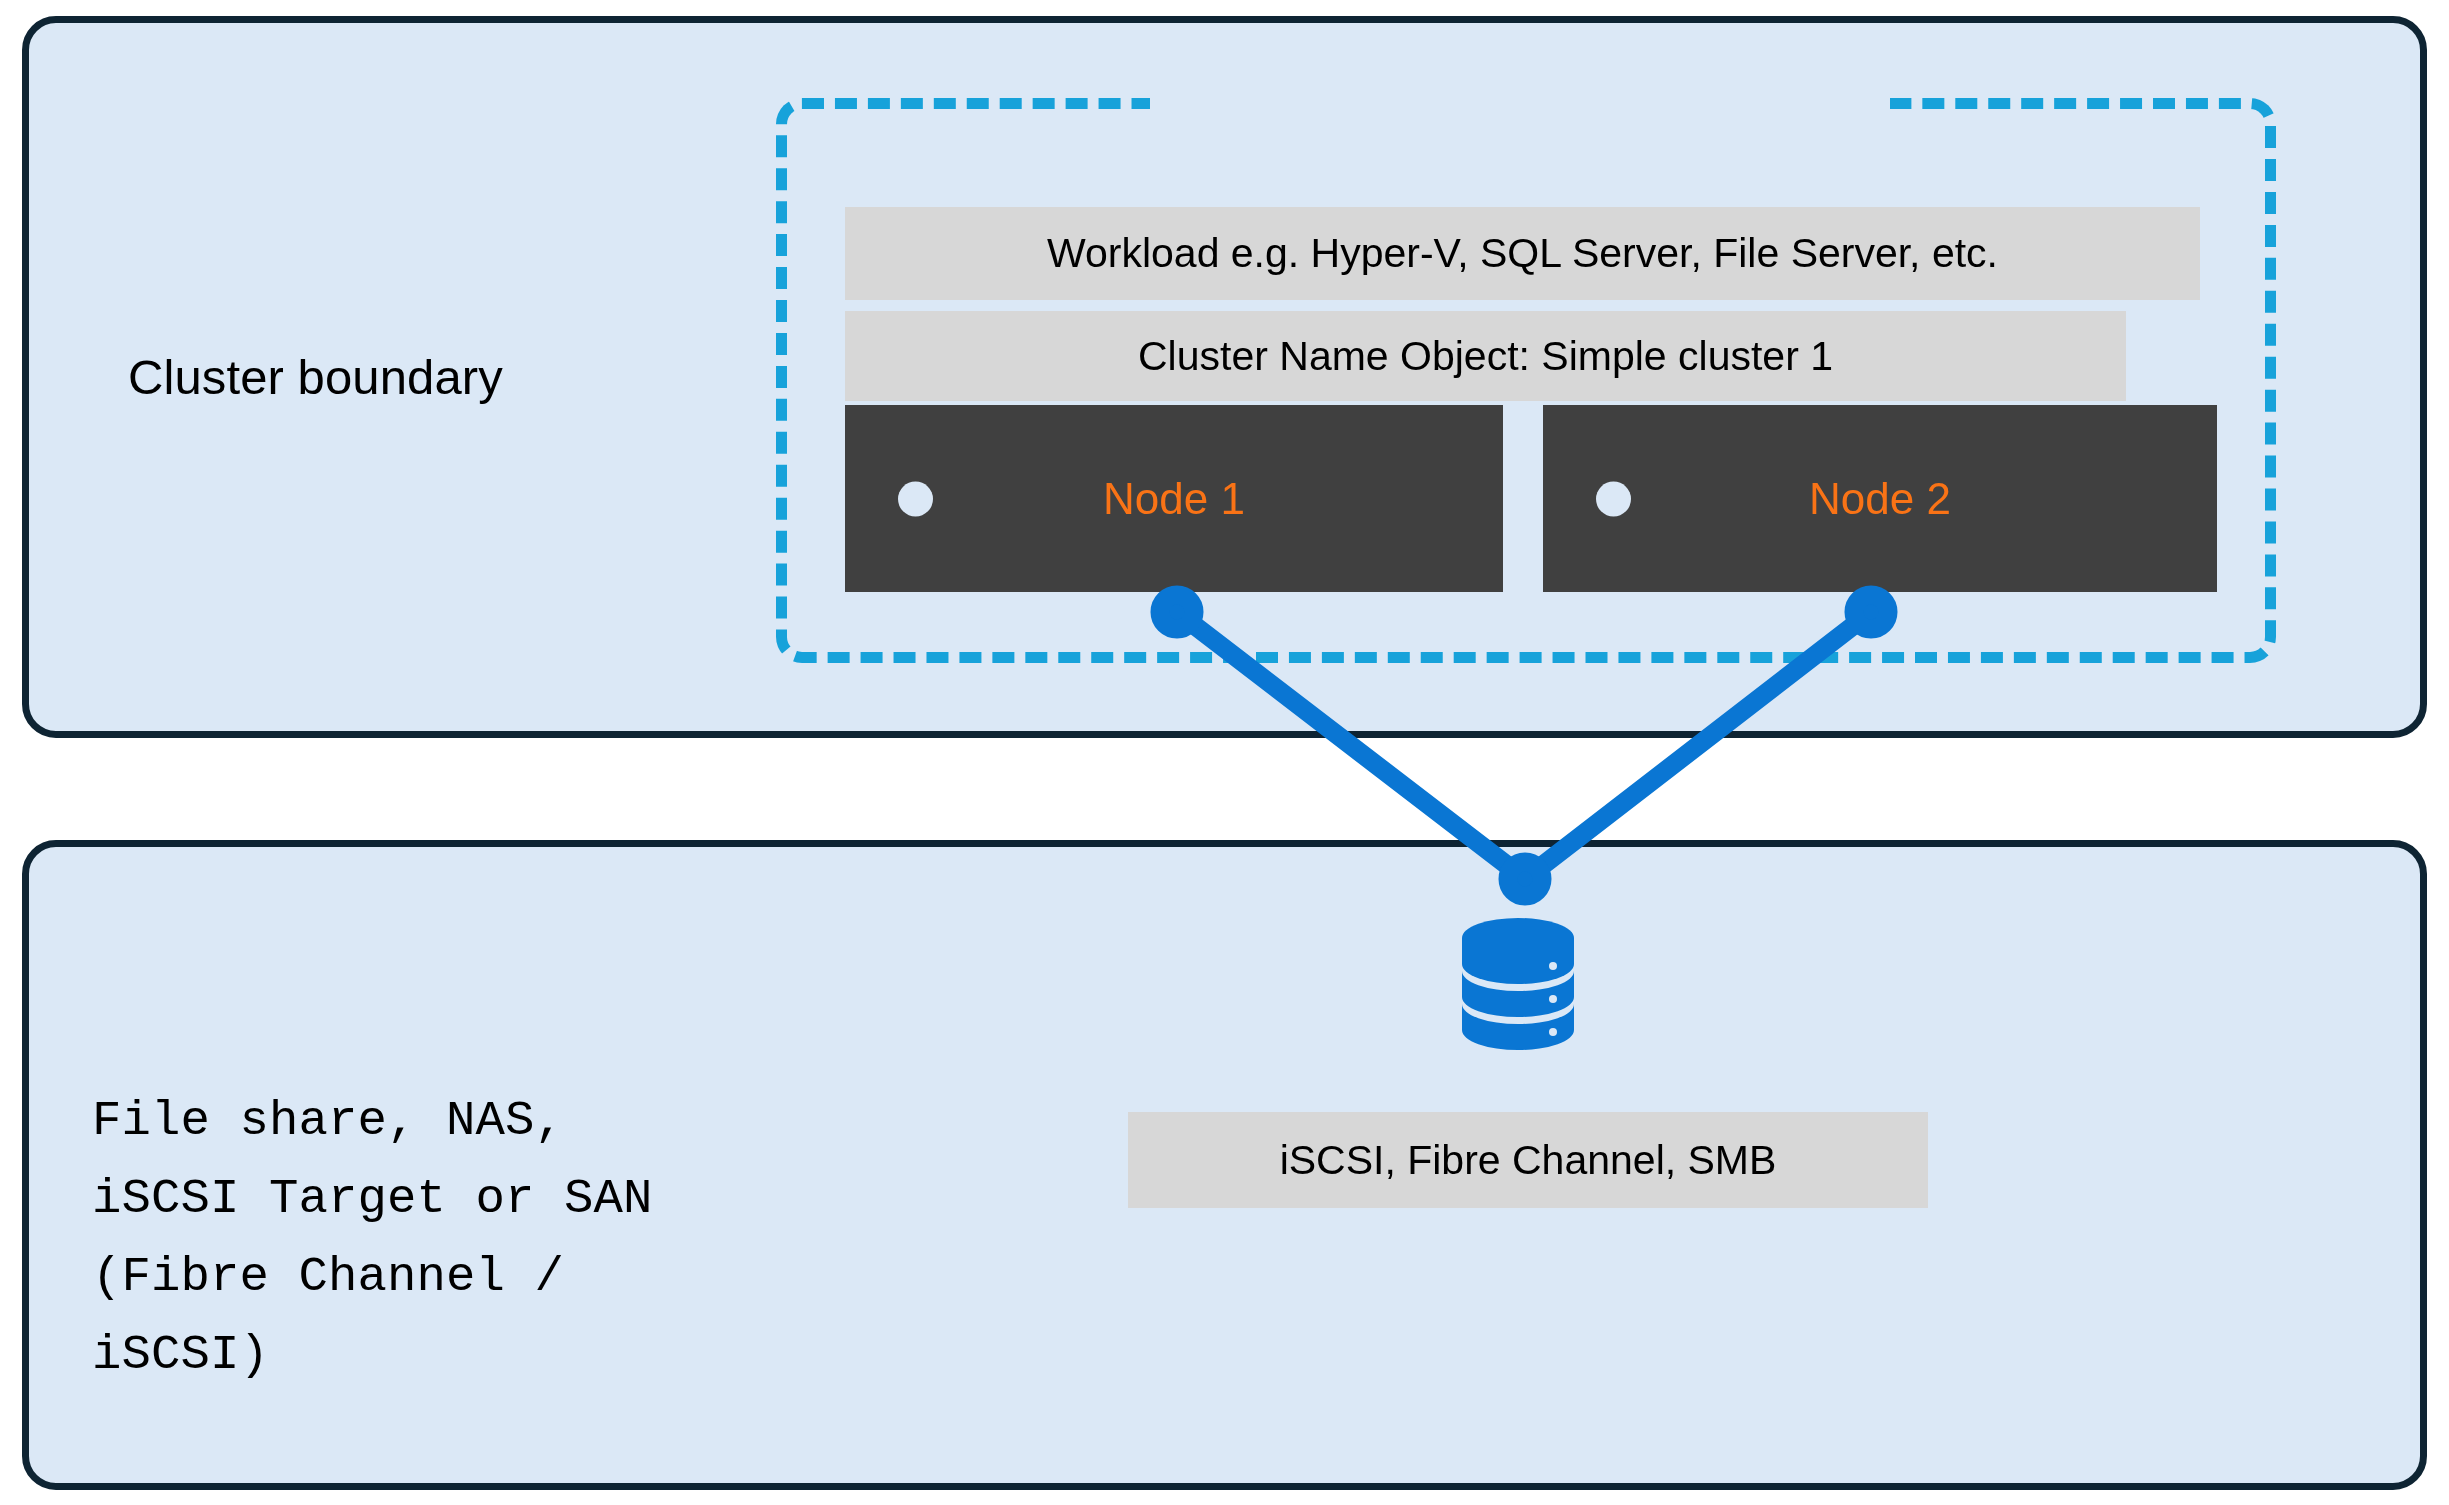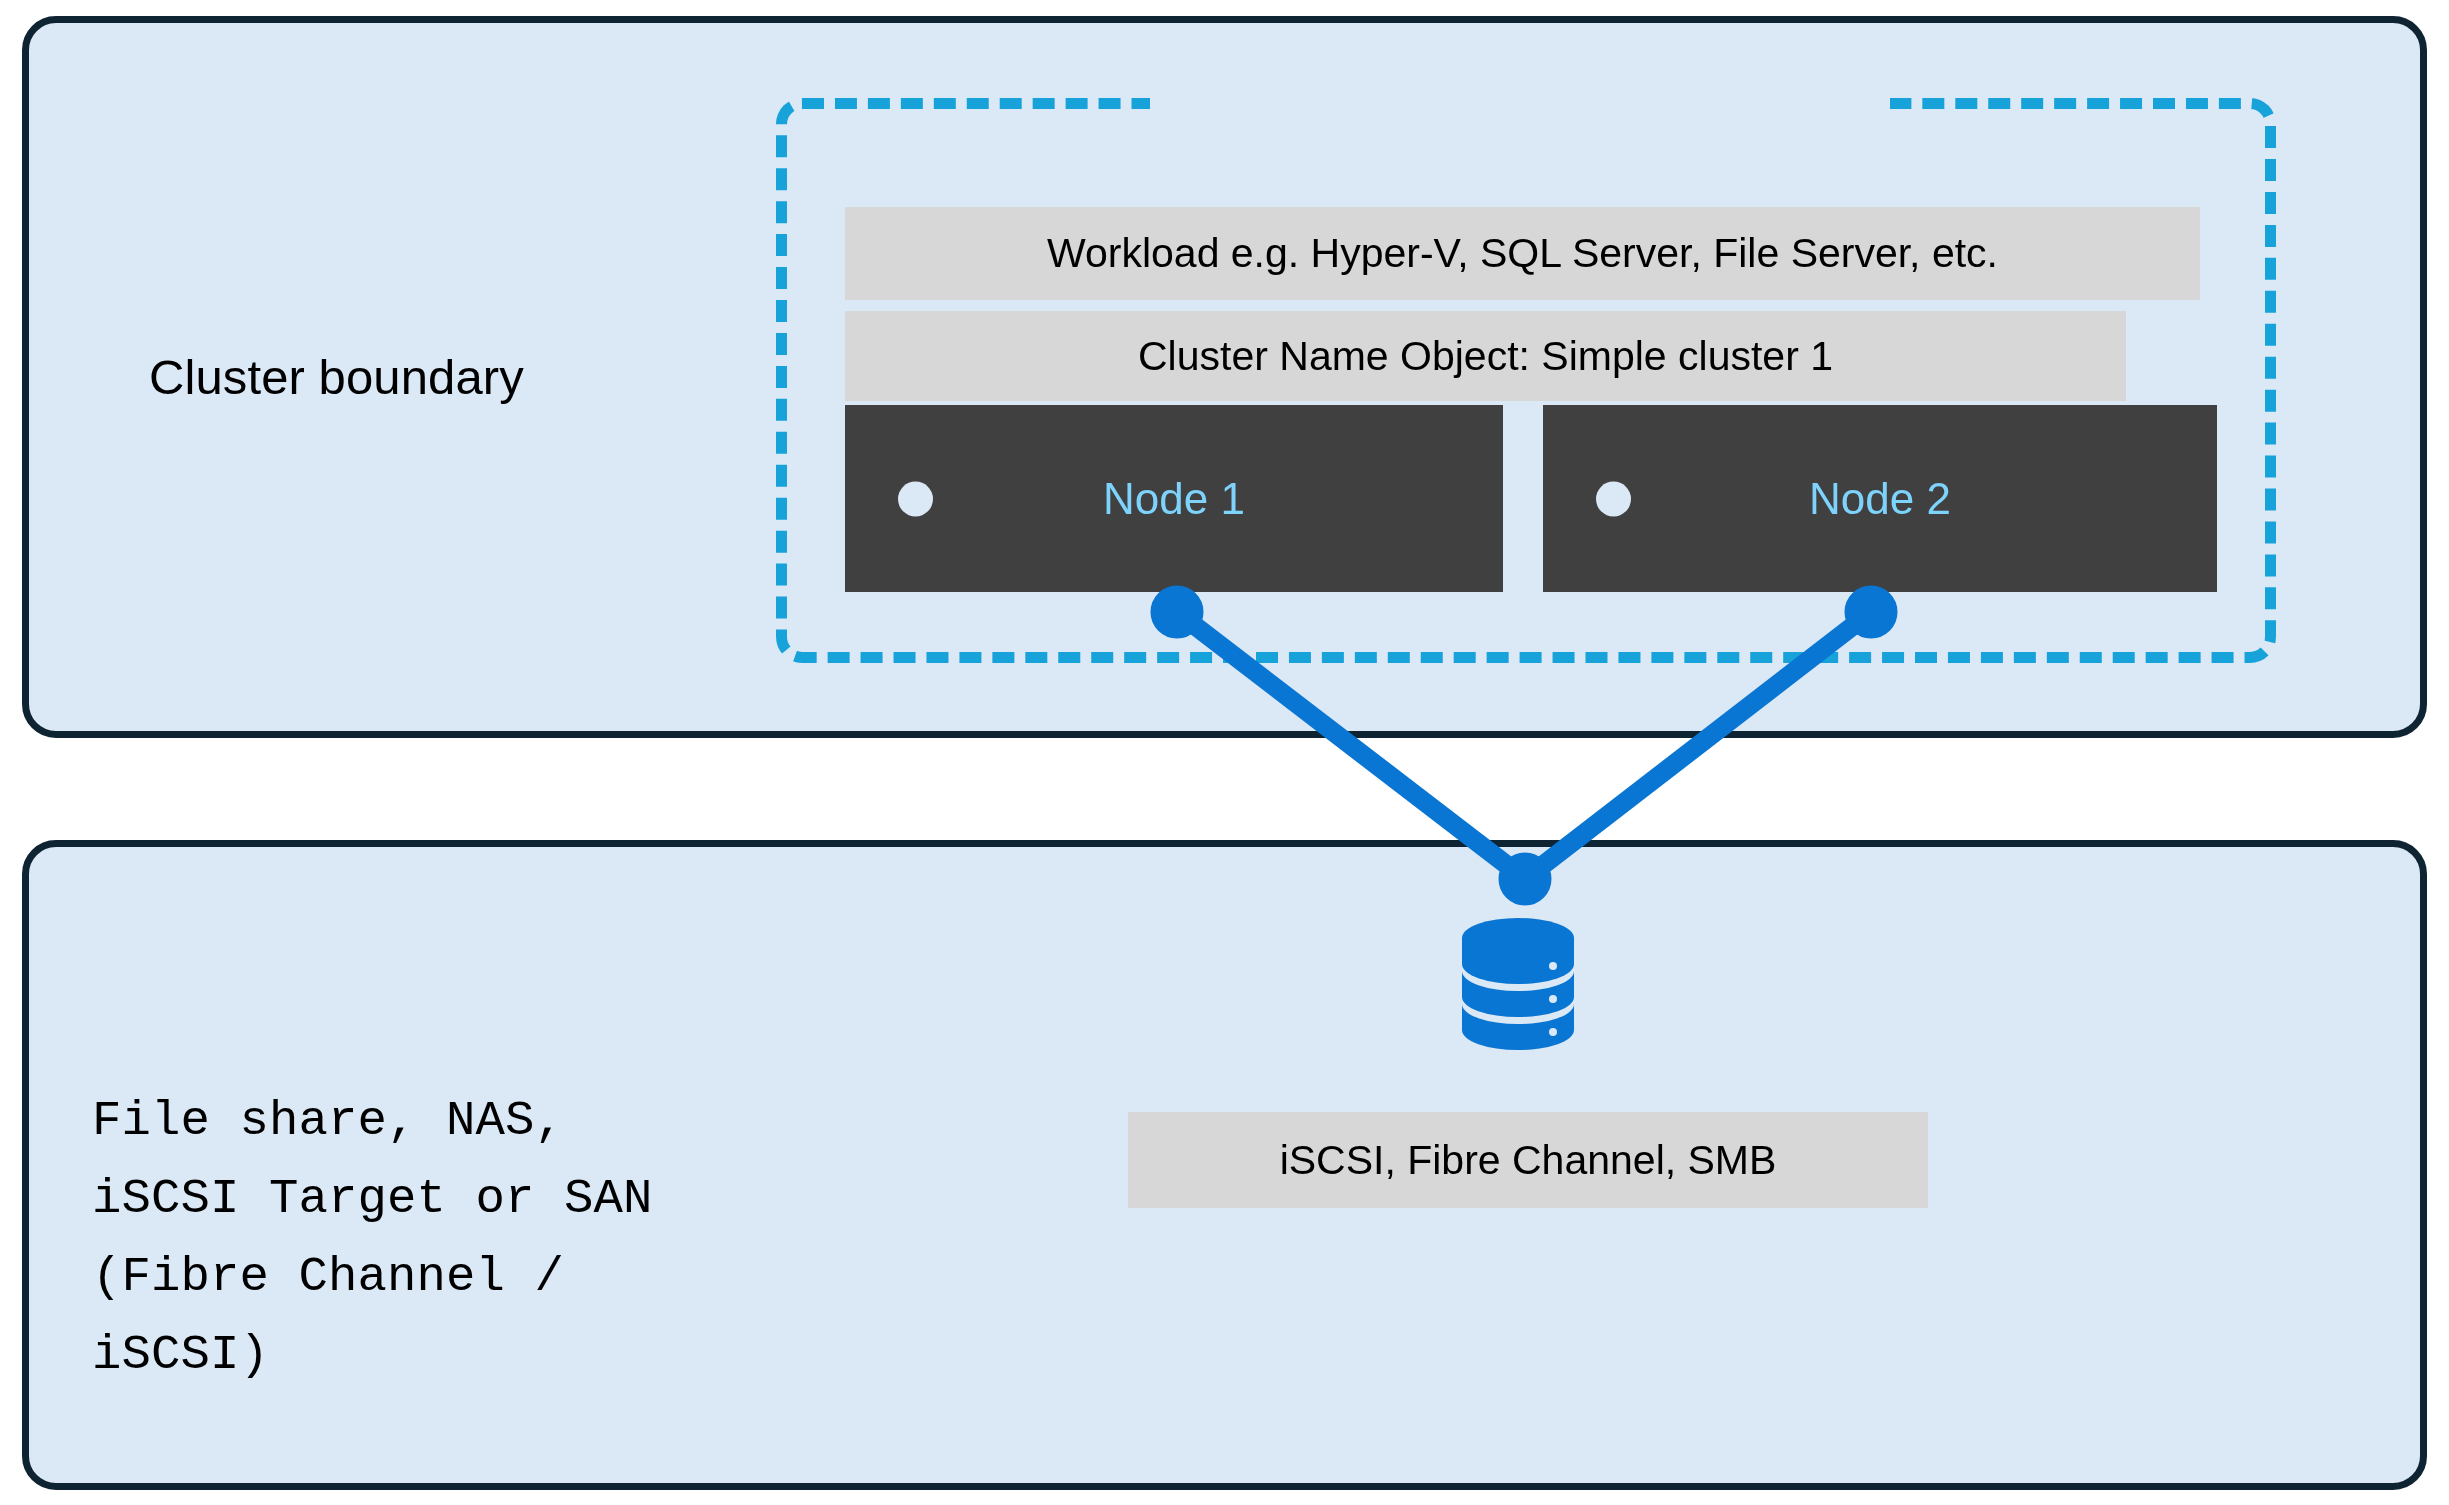--- a/index.html
+++ b/index.html
@@ -44,21 +44,20 @@
     position: absolute;
     color: #000000;
     font-size: 49px;
     line-height: 78px;
     letter-spacing: .1px;
     white-space: pre-line;
   }
   #label-cluster-boundary {
     left: 128px;
     top: 338px;
-    margin-left: 21px;
   }
   #label-storage-desc {
     left: 92px;
     top: 1082px;
     width: 640px;
     font-family: Liberation Mono, monospace;
   }
 
   
   #fault-domain {
@@ -134,21 +133,21 @@
     border-radius: 50%;
     background: #dbe8f6;
   }
   .dark-box .dark-label {
     position: absolute;
     left: 0;
     right: 0;
     top: 50%;
     transform: translateY(-50%);
     text-align: center;
-    color: #7dd3fc;
+    color: #f97316;
     font-size: 44px;
     line-height: 52px;
   }
   #node-1 {
     left: 845px;
     top: 405px;
     width: 658px;
     height: 187px;
   }
   #node-2 {

